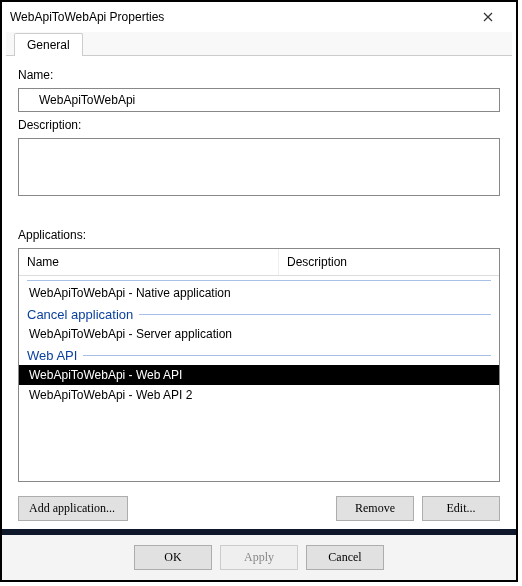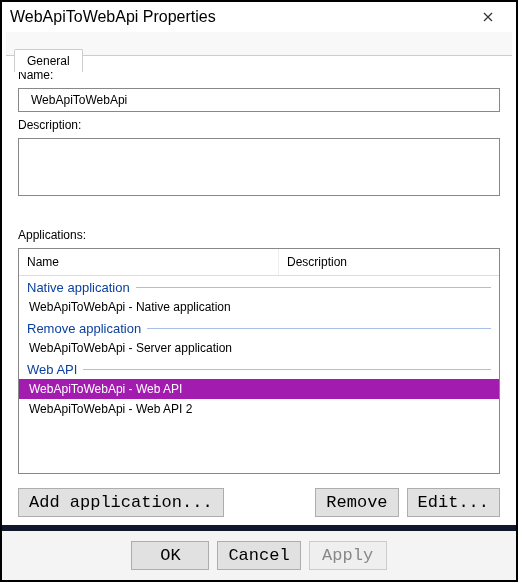--- a/index.html
+++ b/index.html
@@ -18,56 +18,56 @@
     display: flex;
     flex-direction: column;
   }
   .titlebar {
     height: 30px;
     display: flex;
     align-items: center;
     padding: 0 8px;
     background: #fff;
   }
-  .titlebar-title { flex: 1; font-size: 16px; }
+  .titlebar-title { flex: 1; font-size: 12px; }
   .titlebar-close {
     width: 40px; height: 28px;
     display: flex; align-items: center; justify-content: center;
     font-size: 14px; color: #333;
   }
   .tabstrip {
     display: flex;
     padding: 0 8px;
     border-bottom: 1px solid #ccc;
     margin: 0 4px;
     background: #f8f8f8;
   }
   .tab {
     padding: 4px 12px;
     border: 1px solid #ccc;
     border-bottom: none;
     background: #fff;
     font-size: 12px;
     position: relative;
-    top: 17px;
+    top: 1px;
     border-radius: 2px 2px 0 0;
   }
   .content {
     flex: 1;
     padding: 12px 16px 8px 16px;
     display: flex;
     flex-direction: column;
     gap: 6px;
     overflow: hidden;
   }
   .field-label { font-size: 12px; margin-top: 0; }
   .text-input {
     width: 100%;
     border: 1px solid #888;
-    padding: 4px 12px;
+    padding: 4px 20px;
     font-size: 12px;
     font-family: inherit;
     background: #fff;
   }
   .text-area {
     width: 100%;
     height: 58px;
     border: 1px solid #888;
     padding: 4px 6px;
     font-size: 12px;
@@ -108,34 +108,34 @@
   }
   .group-header .line {
     flex: 1; height: 1px; background: #a8c0e8;
   }
   .app-row {
     padding: 3px 10px;
     font-size: 12px;
     cursor: default;
   }
   .app-row.selected {
-    background: #a21caf;
+    background: #000000;
     color: #fff;
   }
   .button-row {
     display: flex;
     gap: 8px;
     margin-top: 8px;
   }
   .button-row .spacer { flex: 1; }
   button.winbtn {
     min-width: 78px;
     padding: 4px 10px;
-    font-size: 17px;
-    font-family: Liberation Mono, monospace;
+    font-size: 12px;
+    font-family: Liberation Serif, serif;
     background: #e1e1e1;
     border: 1px solid #adadad;
     cursor: pointer;
   }
   button.winbtn:disabled {
     color: #888;
     background: #efefef;
     border-color: #ccc;
     cursor: default;
   }
@@ -177,26 +177,25 @@
 
     <div class="field-label" style="margin-top:26px">Applications:</div>
 
     <div class="apps-box">
       <div class="apps-header">
         <div class="apps-header-name">Name</div>
         <div class="apps-header-desc">Description</div>
       </div>
       <div class="apps-list" id="apps-list">
           <div class="group-header">
-            <span>Native application</span>
             <div class="line"></div>
           </div>
           <div class="app-row">WebApiToWebApi - Native application</div>
           <div class="group-header">
-            <span>Remove application</span>
+            <span>Cancel application</span>
             <div class="line"></div>
           </div>
           <div class="app-row">WebApiToWebApi - Server application</div>
           <div class="group-header">
             <span>Web API</span>
             <div class="line"></div>
           </div>
           <div class="app-row selected">WebApiToWebApi - Web API</div>
           <div class="app-row">WebApiToWebApi - Web API 2</div>
         </div>
@@ -206,17 +205,17 @@
       <button class="winbtn winbtn-wide">Add application...</button>
       <div class="spacer"></div>
       <button class="winbtn">Remove</button>
       <button class="winbtn">Edit...</button>
     </div>
 
   </div>
 
   <div class="footer">
     <button class="winbtn">OK</button>
+    <button class="winbtn" disabled="">Apply</button>
     <button class="winbtn">Cancel</button>
-    <button class="winbtn" disabled="">Apply</button>
   </div>
 
 </div>
 
 </body></html>

